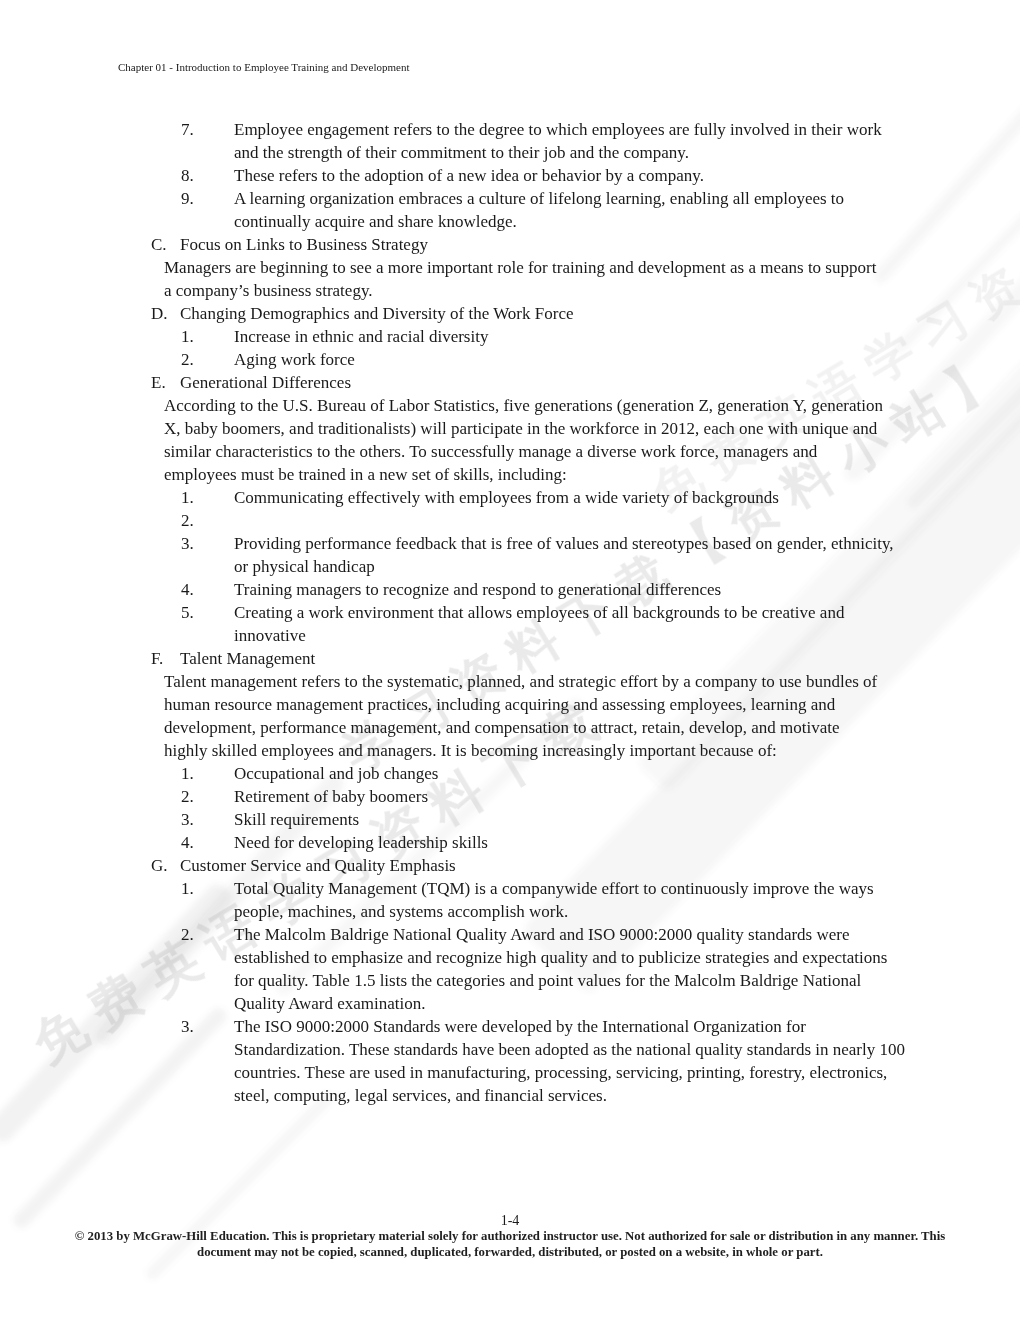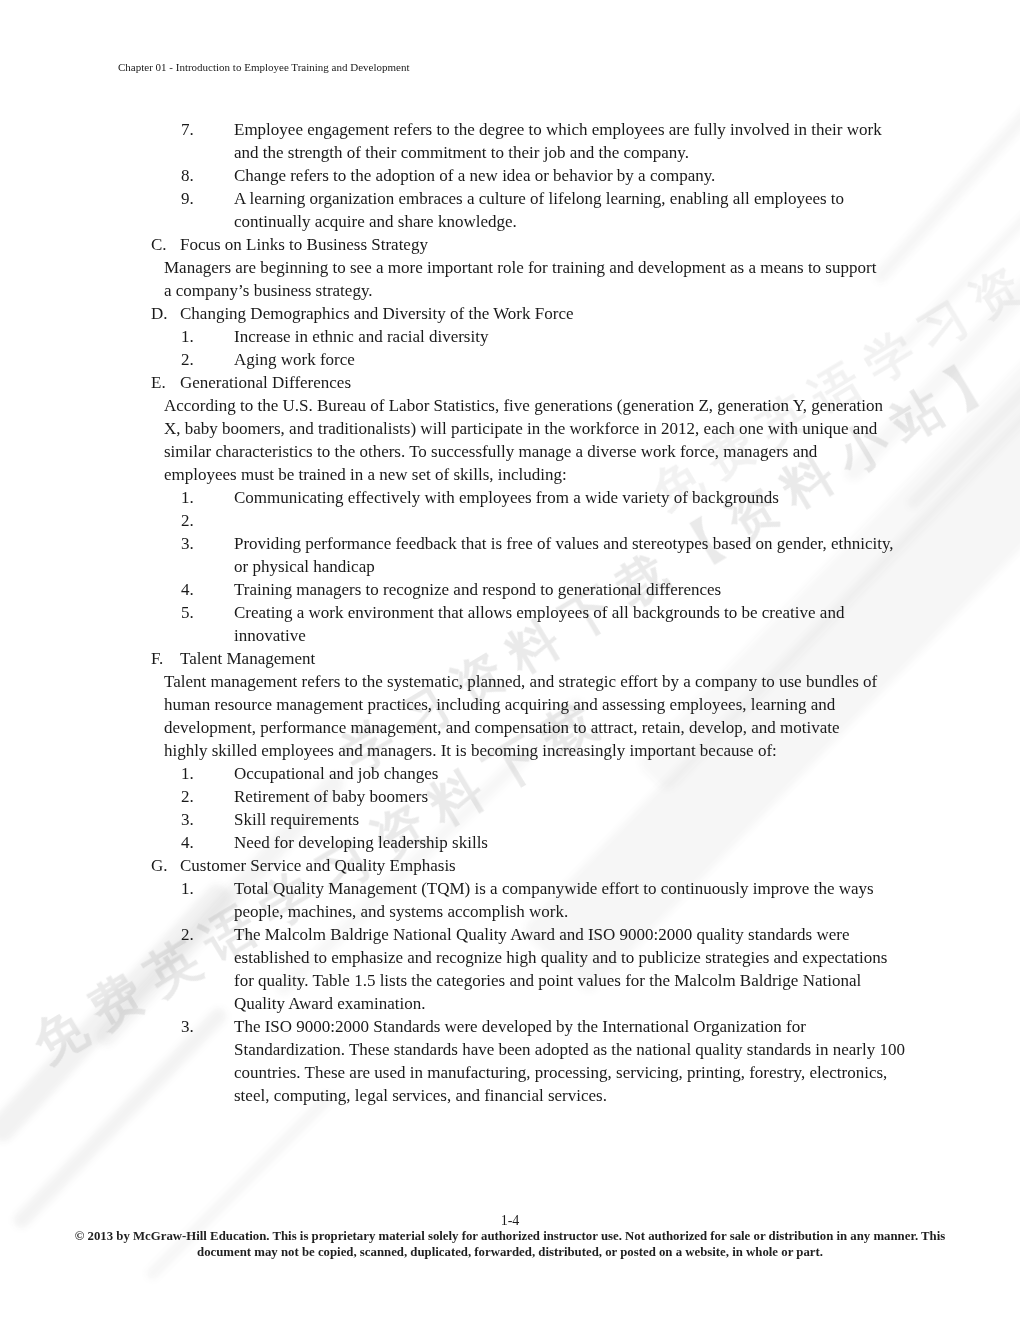--- a/index.html
+++ b/index.html
@@ -112,21 +112,21 @@
 
   <div class="header">Chapter 01 - Introduction to Employee Training and Development</div>
 
   <main class="content">
       <div class="row numbered">
         <span class="marker">7.</span>
         <span class="text">Employee engagement refers to the degree to which employees are fully involved in their work and the strength of their commitment to their job and the company.</span>
       </div>
       <div class="row numbered">
         <span class="marker">8.</span>
-        <span class="text">Change refers to the adoption of a new idea or behavior by a company.</span>
+        <span class="text">These refers to the adoption of a new idea or behavior by a company.</span>
       </div>
       <div class="row numbered">
         <span class="marker">9.</span>
         <span class="text">A learning organization embraces a culture of lifelong learning, enabling all employees to continually acquire and share knowledge.</span>
       </div>
       <div class="row letter">
         <span class="marker">C.</span>
         <span class="text">Focus on Links to Business Strategy</span>
       </div>
       <div class="paragraph">Managers are beginning to see a more important role for training and development as a means to support a company’s business strategy.</div>

